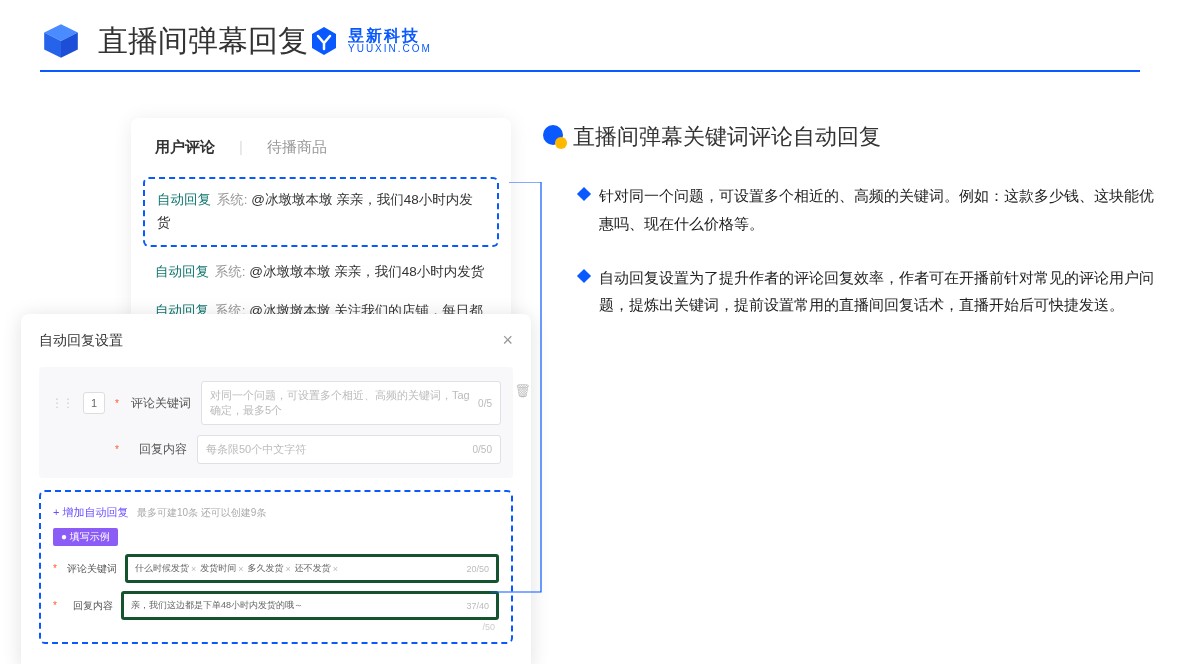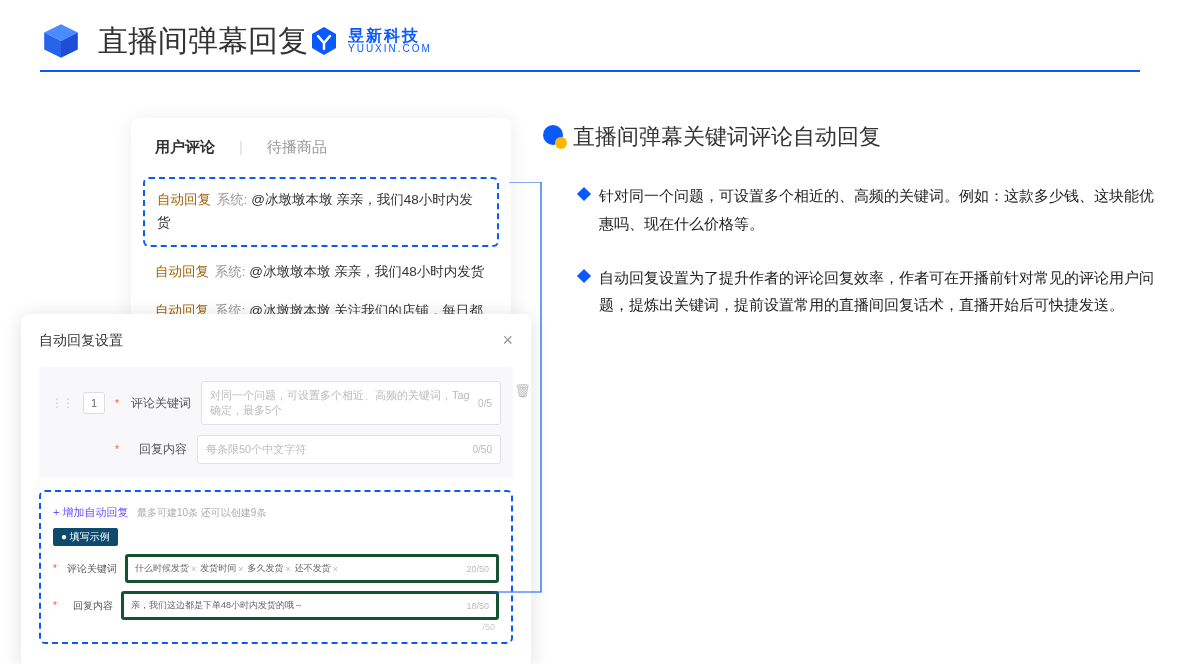--- a/index.html
+++ b/index.html
@@ -24,42 +24,42 @@
 
 
 .comments-card { position: absolute; top: 16px; left: 110px; width: 380px; background: #fff; border-radius: 8px; box-shadow: 0 2px 20px rgba(0,0,0,0.08); padding: 20px 0 30px; z-index: 1; }
 .tabs { display: flex; gap: 24px; padding: 0 24px 16px; }
 .tab { font-size: 15px; color: #999; }
 .tab.active { color: #333; font-weight: 600; }
 .tabsep { color: #ddd; font-size: 15px; }
 .comment-list { padding: 0 24px; }
 .comment-row { font-size: 13.5px; color: #333; line-height: 1.7; padding: 8px 0; }
 .comment-row.hl { border: 2px dashed #0a59ff; border-radius: 6px; padding: 10px 12px; margin: 4px -12px 6px; }
-.tag-auto { color: #a16207; font-weight: 500; margin-right: 2px; }
+.tag-auto { color: #0f766e; font-weight: 500; margin-right: 2px; }
 .sys { color: #999; }
 
 
 .settings-card { position: absolute; top: 212px; left: 0; width: 510px; background: #fff; border-radius: 8px; box-shadow: 0 2px 20px rgba(0,0,0,0.12); padding: 16px 18px 26px; z-index: 2; }
 .settings-head { display: flex; justify-content: space-between; align-items: center; font-size: 14px; color: #333; padding-bottom: 10px; }
 .close-x { font-size: 18px; color: #999; cursor: pointer; }
 .form-group { background: #f8f8fa; border-radius: 4px; padding: 14px 12px; margin-top: 6px; position: relative; }
 .form-row { display: flex; align-items: center; gap: 10px; margin-bottom: 10px; font-size: 12px; }
 .form-row:last-child { margin-bottom: 0; }
 .req { color: #ff5a2e; font-size: 10px; margin-right: 2px; }
 .label { color: #555; min-width: 56px; text-align: right; font-size: 12px; }
 .input-box { flex: 1; border: 1px solid #e0e0e6; border-radius: 3px; background: #fff; padding: 6px 8px; font-size: 11px; color: #bbb; display: flex; justify-content: space-between; align-items: center; }
 .input-box .count { color: #bbb; font-size: 10px; }
 .idx-box { width: 22px; height: 22px; border: 1px solid #ddd; border-radius: 3px; background: #fff; display: flex; align-items: center; justify-content: center; font-size: 11px; color: #666; }
 .drag-dots { color: #ccc; font-size: 12px; letter-spacing: -1px; }
 .trash { position: absolute; right: -18px; top: 16px; color: #bbb; font-size: 13px; }
 
 .add-section { margin-top: 12px; border: 2px dashed #0a59ff; border-radius: 6px; padding: 10px 12px 14px; position: relative; }
 .add-link { font-size: 11px; color: #6b4eff; }
 .add-hint { font-size: 10px; color: #aaa; margin-left: 4px; }
-.example-badge { display: inline-block; background: #0c4a6e; color: #fff; font-size: 10px; padding: 2px 8px; border-radius: 2px; margin-top: 8px; margin-bottom: 8px; }
+.example-badge { display: inline-block; background: #8b5cf6; color: #fff; font-size: 10px; padding: 2px 8px; border-radius: 2px; margin-top: 8px; margin-bottom: 8px; }
 .ex-row { display: flex; align-items: center; gap: 8px; font-size: 10px; margin-bottom: 8px; }
 .ex-row .label { min-width: 46px; font-size: 10px; }
 .ex-input { flex: 1; border: 3px solid #14532d; border-radius: 3px; background: #fff; padding: 5px 7px; display: flex; align-items: center; gap: 4px; justify-content: space-between; }
 .ex-tags { display: flex; gap: 4px; flex-wrap: wrap; }
 .ex-tag { font-size: 9px; color: #666; display: inline-flex; align-items: center; white-space: nowrap; }
 .ex-tag .x { color: #bbb; margin-left: 2px; }
 .ex-count { font-size: 9px; color: #bbb; }
 .ex-text { font-size: 9px; color: #666; flex: 1; }
 .outer-count { position: absolute; right: 16px; bottom: 10px; font-size: 9px; color: #ccc; }
 
@@ -186,21 +186,21 @@
                 </span>
             </span>
             <span class="ex-count">20/50</span>
           </div>
         </div>
         <div class="ex-row">
           <span class="req">*</span>
           <span class="label">回复内容</span>
           <div class="ex-input">
             <span class="ex-text">亲，我们这边都是下单48小时内发货的哦～</span>
-            <span class="ex-count">18/50</span>
+            <span class="ex-count">37/40</span>
           </div>
         </div>
         <span class="outer-count">/50</span>
       </div>
     </div>
 
     <svg class="connector" style="left:470px;top:80px;width:60px;height:420px">
       <path d="M 18 0 L 50 0 L 50 410 L 0 410" stroke="#0a59ff" stroke-width="1.2" fill="none"></path>
     </svg>
 

